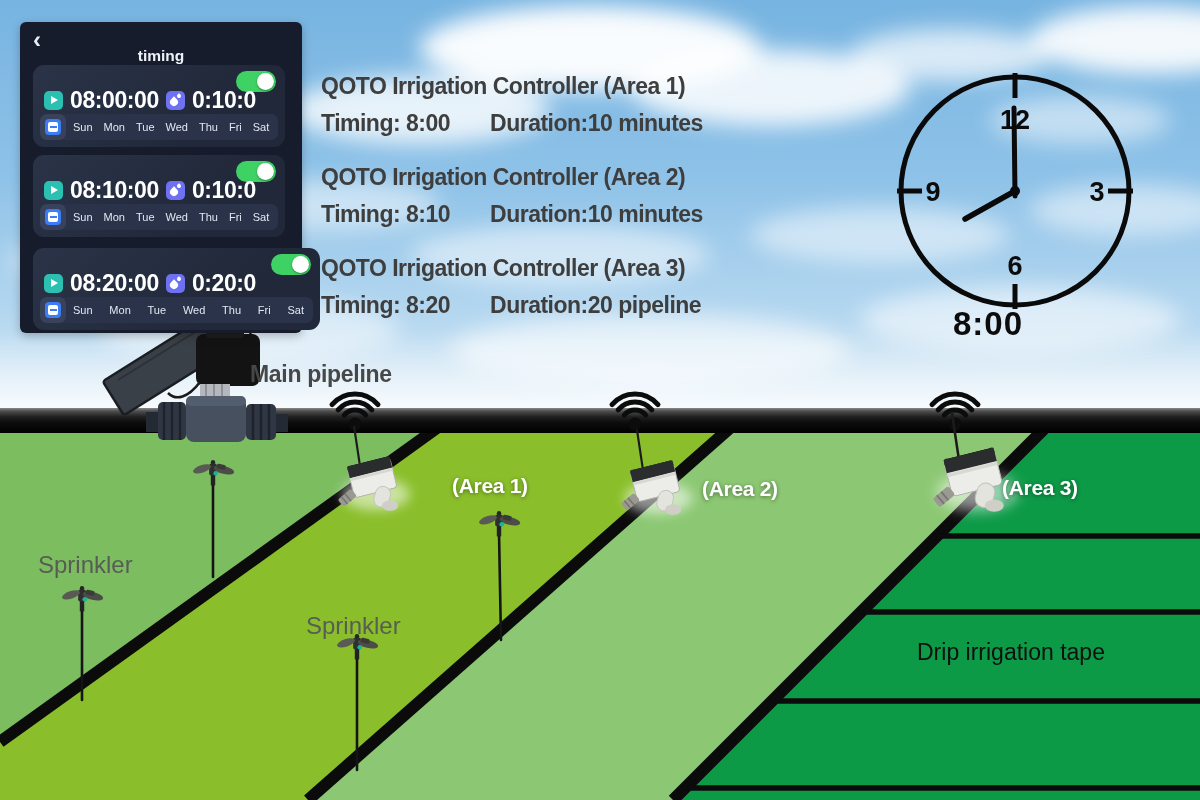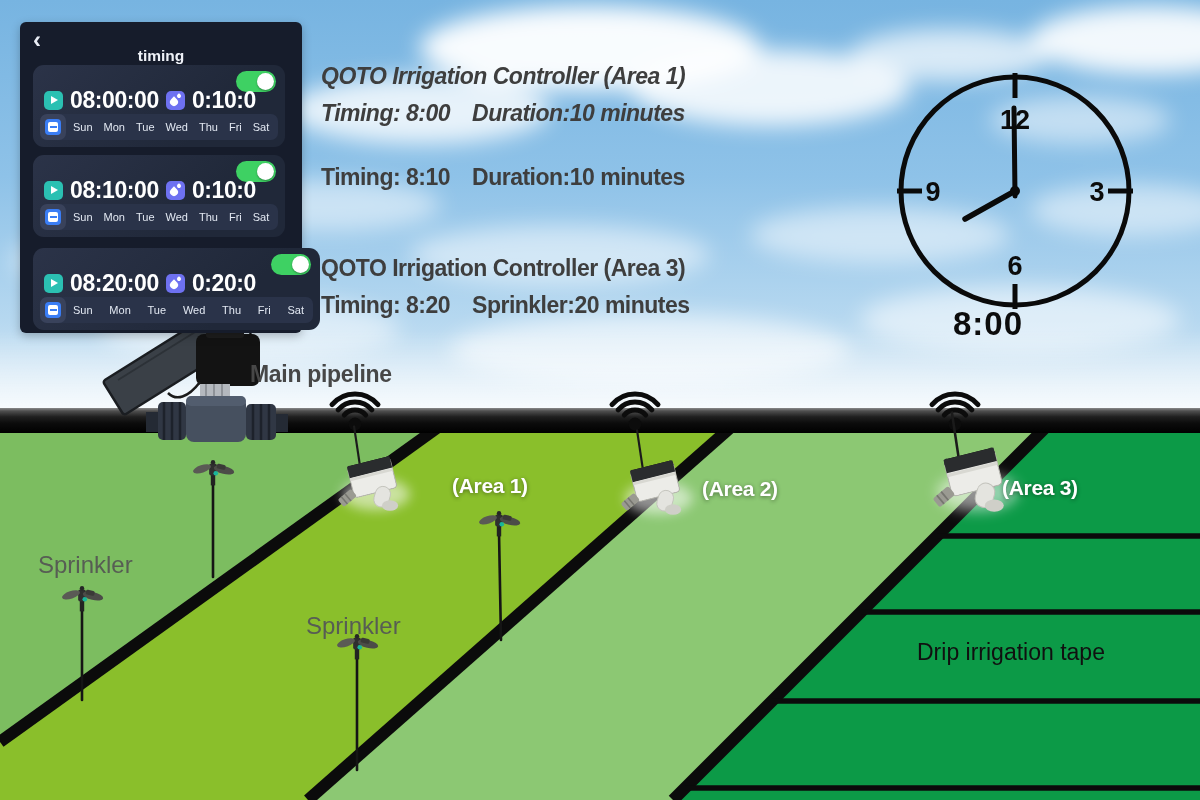--- a/index.html
+++ b/index.html
@@ -16,22 +16,22 @@
   .area-label{font-weight:bold;font-size:21px;color:#ffffff;text-shadow:0 1px 4px rgba(0,0,0,.45);letter-spacing:-0.3px;}
   .area1{left:404px;top:474px;padding-left:48px;} .area2{left:702px;top:477px;} .area3{left:1002px;top:476px;}
   .sprk-label{font-size:24px;color:#575d54;}
   .sprk1{left:38px;top:551px;} .sprk2{left:306px;top:612px;}
   .drip-label{left:917px;top:639px;font-size:23px;color:#101010;}
   .clock-time{left:953px;top:305px;width:124px;text-align:left;font-weight:bold;font-size:33px;color:#0c0c0c;letter-spacing:1px;}
   
   .annos{position:absolute;left:321px;top:0;z-index:6;}
   .anno{position:absolute;left:0;width:460px;color:#3e3e3e;font-weight:bold;font-size:23px;
         letter-spacing:-0.5px;line-height:37px;white-space:nowrap;}
-  .anno .dur{margin-left:22px;}
-  .anno.a1{top:58px;font-style:italic;} .anno.a2{top:159px;} .anno.a3{top:250px;}
+  .anno .dur{margin-left:40px;}
+  .anno.a1{top:68px;} .anno.a2{top:159px;} .anno.a3{top:250px;}
   
   .panel{position:absolute;left:20px;top:22px;width:282px;height:311px;z-index:7;
          background:#161c2b;border-radius:6px;box-shadow:0 3px 10px rgba(0,0,0,.25);}
   .panel-header{position:relative;height:40px;}
   .back{position:absolute;left:13px;top:6px;font-size:24px;line-height:24px;color:#e9edf5;font-weight:600;}
   .ptitle{position:absolute;left:0;right:0;top:25px;text-align:center;font-size:15.5px;font-weight:600;color:#eef1f7;}
   .card{position:absolute;left:13px;width:252px;height:82px;border-radius:11px;
         background:linear-gradient(135deg,#2b3348 0%,#202839 70%);}
   .card.c0{top:43px;} .card.c1{top:133px;} .card.c2{top:226px;padding-left:35px;}
   .toggle{position:absolute;right:9px;top:6px;width:40px;height:21px;border-radius:11px;background:#3f3f52;}
@@ -251,25 +251,26 @@
     <span class="drip-label">Drip irrigation tape</span>
     <div class="clock-time">8:00</div>
   </div>
 
   <div class="annos">
     <div class="anno a1">
       <div>QOTO Irrigation Controller (Area 1)</div>
       <div><span>Timing: 8:00</span><span class="dur">Duration:10 minutes</span></div>
     </div>
     <div class="anno a2">
+      <div>QOTO Irrigation Controller (Area 2)</div>
       <div><span>Timing: 8:10</span><span class="dur">Duration:10 minutes</span></div>
     </div>
     <div class="anno a3">
       <div>QOTO Irrigation Controller (Area 3)</div>
-      <div><span>Timing: 8:20</span><span class="dur">Sprinkler:20 minutes</span></div>
+      <div><span>Timing: 8:20</span><span class="dur">Duration:20 pipeline</span></div>
     </div>
   </div>
 
   <div class="panel">
     <div class="panel-header">
       <span class="back">‹</span>
       <span class="ptitle">timing</span>
     </div>
     <div id="timer-list">
     <div class="card c0">

